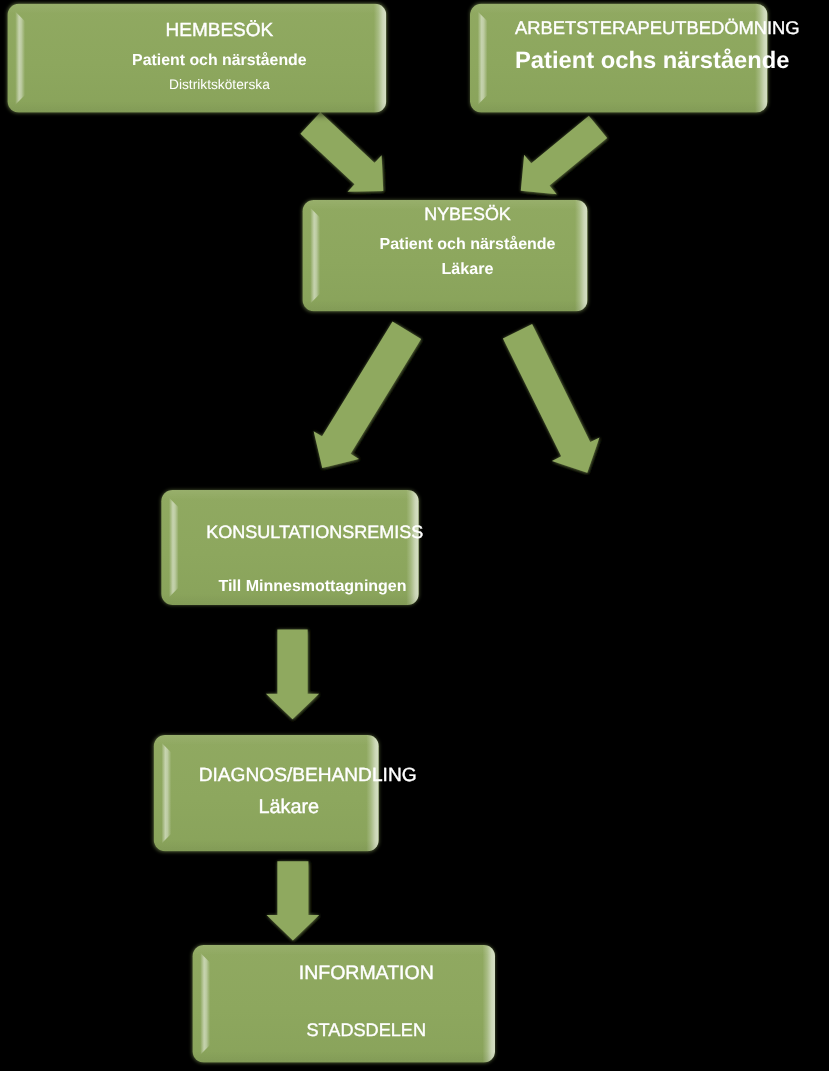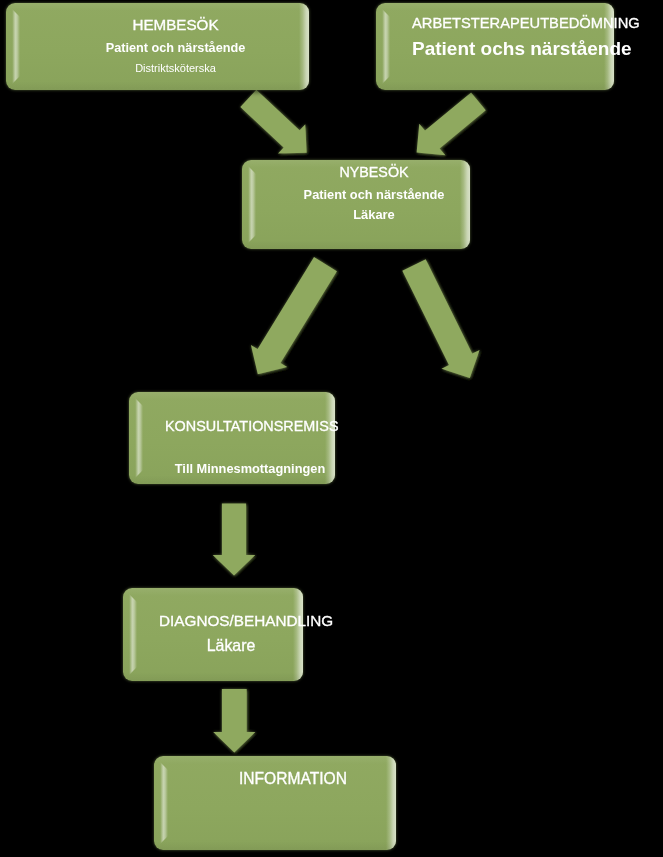--- a/index.html
+++ b/index.html
@@ -119,15 +119,16 @@
     <span class="nl" style="top:48.3px;font-size:15.9px;font-weight:400;" data-weight="400">Läkare</span>
   </div>
 
   <div class="node" style="left:121px;top:756px;width:242px;height:94px;margin-left:33px;">
     <div class="face">
       <span class="bevelL"></span>
       <span class="bevelR"></span>
       <span class="shadeB"></span>
     </div>
     <span class="nl" style="top:13.2px;font-size:15.6px;font-weight:400;" data-weight="400">INFORMATION</span>
+    <span class="nl" style="top:59.3px;font-size:14.5px;font-weight:400;" data-weight="400">STADSDELEN</span>
   </div>
 
 </div>
 
 </body></html>

